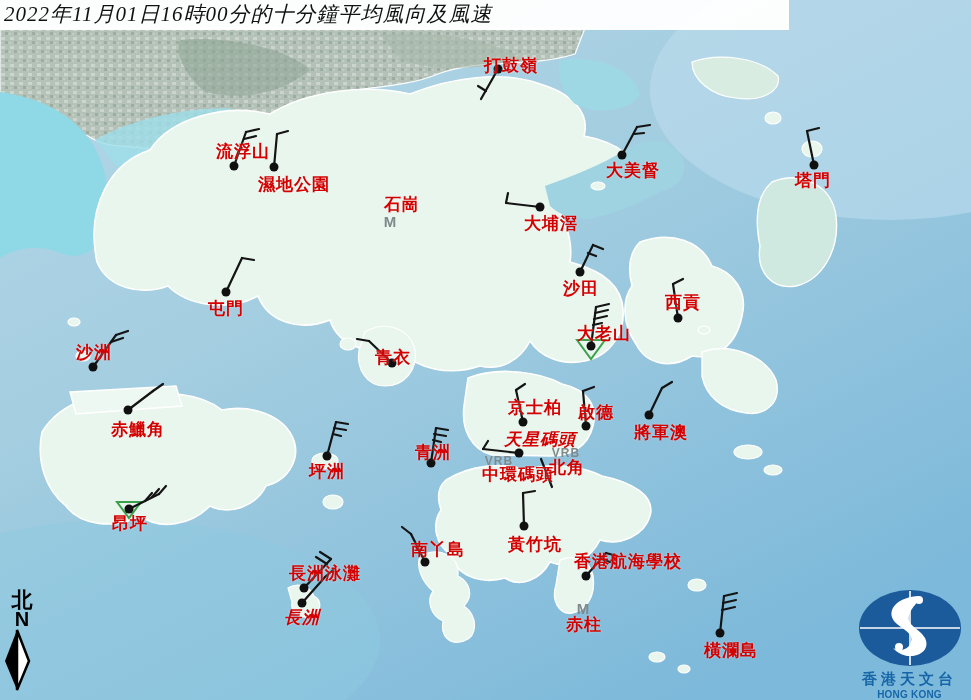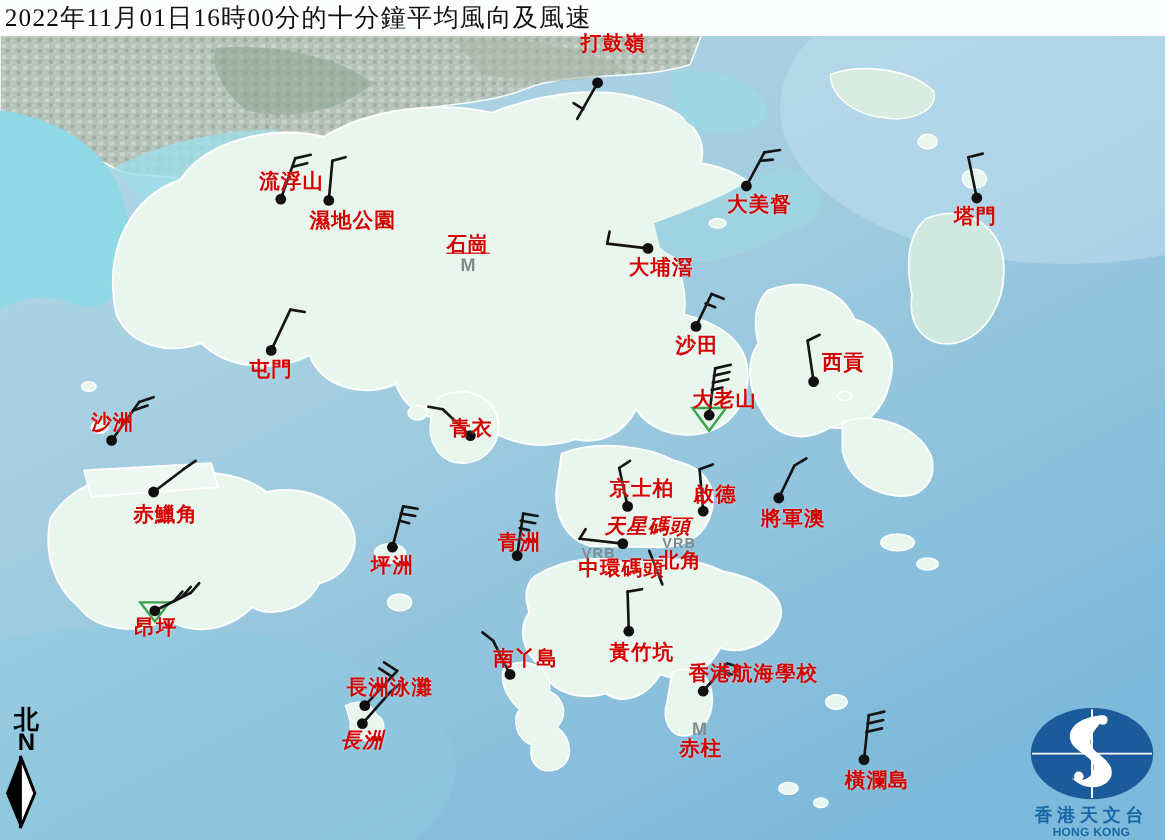--- a/index.html
+++ b/index.html
@@ -1,20 +1,20 @@
 <!DOCTYPE html>
 <html><head>
 <meta charset="utf-8">
 <style>
   html,body{margin:0;padding:0;background:#dfe8ee;}
   #app{position:relative;width:971px;height:700px;overflow:hidden;
        font-family:"Liberation Serif",serif;}
   #map{position:absolute;left:0;top:0;width:971px;height:700px;display:block;}
-  #titlebar{position:absolute;left:0;top:0;width:971px;height:30px;
-            background:rgba(255,255,255,.96);display:flex;align-items:center;}
+  #titlebar{position:absolute;left:0;top:0;width:789px;height:30px;
+            background:rgba(255,255,255,.96);display:flex;align-items:flex-start;font-style:italic;}
   #title{font-size:21px;color:#111;padding-left:4px;letter-spacing:1px;white-space:nowrap;}
   .st-label{position:absolute;transform:translate(-50%,-50%);color:#d40000;
             font-size:17px;font-weight:bold;white-space:nowrap;letter-spacing:1px;
             text-shadow:0 0 2px rgba(255,255,255,.55);}
   .st-marker{position:absolute;transform:translate(-50%,-50%);color:#808a8c;
              font-family:"Liberation Sans",sans-serif;font-weight:bold;}
   .mk-M{font-size:15px;}
   .mk-VRB{font-size:12px;letter-spacing:1px;}
   #north{position:absolute;left:2px;top:590px;width:40px;text-align:center;color:#000;}
   #north .zh{font-size:21px;font-weight:bold;line-height:20px;}
@@ -268,31 +268,31 @@
           <circle cx="720" cy="633" r="4.5" fill="#101010"></circle>
         </g>
       </g>
   </svg>
 
   <div id="titlebar">
     <span id="title">2022年11月01日16時00分的十分鐘平均風向及風速</span>
   </div>
 
   <div id="label-layer">
-      <div class="st-label" style="left: 511px; top: 36px;">打鼓嶺</div>
+      <div class="st-label" style="left: 511px; top: 65px;">打鼓嶺</div>
       <div class="st-label" style="left: 243px; top: 151px;">流浮山</div>
       <div class="st-label" style="left: 294px; top: 184px;">濕地公園</div>
-      <div class="st-label" style="left: 390px; top: 204px; text-decoration: underline;">石崗</div>
+      <div class="st-label" style="left: 402px; top: 204px;">石崗</div>
       <div class="st-marker mk-M" style="left: 390px; top: 221px;">M</div>
       <div class="st-label" style="left: 633px; top: 170px;">大美督</div>
       <div class="st-label" style="left: 813px; top: 180px;">塔門</div>
       <div class="st-label" style="left: 551px; top: 223px;">大埔滘</div>
       <div class="st-label" style="left: 581px; top: 288px;">沙田</div>
       <div class="st-label" style="left: 226px; top: 308px; text-align: right;">屯門</div>
-      <div class="st-label" style="left: 683px; top: 302px; margin-left: 20px;">西貢</div>
+      <div class="st-label" style="left: 683px; top: 302px;">西貢</div>
       <div class="st-label" style="left: 94px; top: 352px;">沙洲</div>
       <div class="st-label" style="left: 604px; top: 333px;">大老山</div>
       <div class="st-label" style="left: 393px; top: 357px;">青衣</div>
       <div class="st-label" style="left: 138px; top: 429px;">赤鱲角</div>
       <div class="st-label" style="left: 535px; top: 407px;">京士柏</div>
       <div class="st-label" style="left: 596px; top: 412px;">啟德</div>
       <div class="st-label" style="left: 540px; top: 439px; font-style: italic;">天星碼頭</div>
       <div class="st-label" style="left: 661px; top: 432px;">將軍澳</div>
       <div class="st-label" style="left: 327px; top: 471px;">坪洲</div>
       <div class="st-label" style="left: 433px; top: 452px;">青洲</div>

